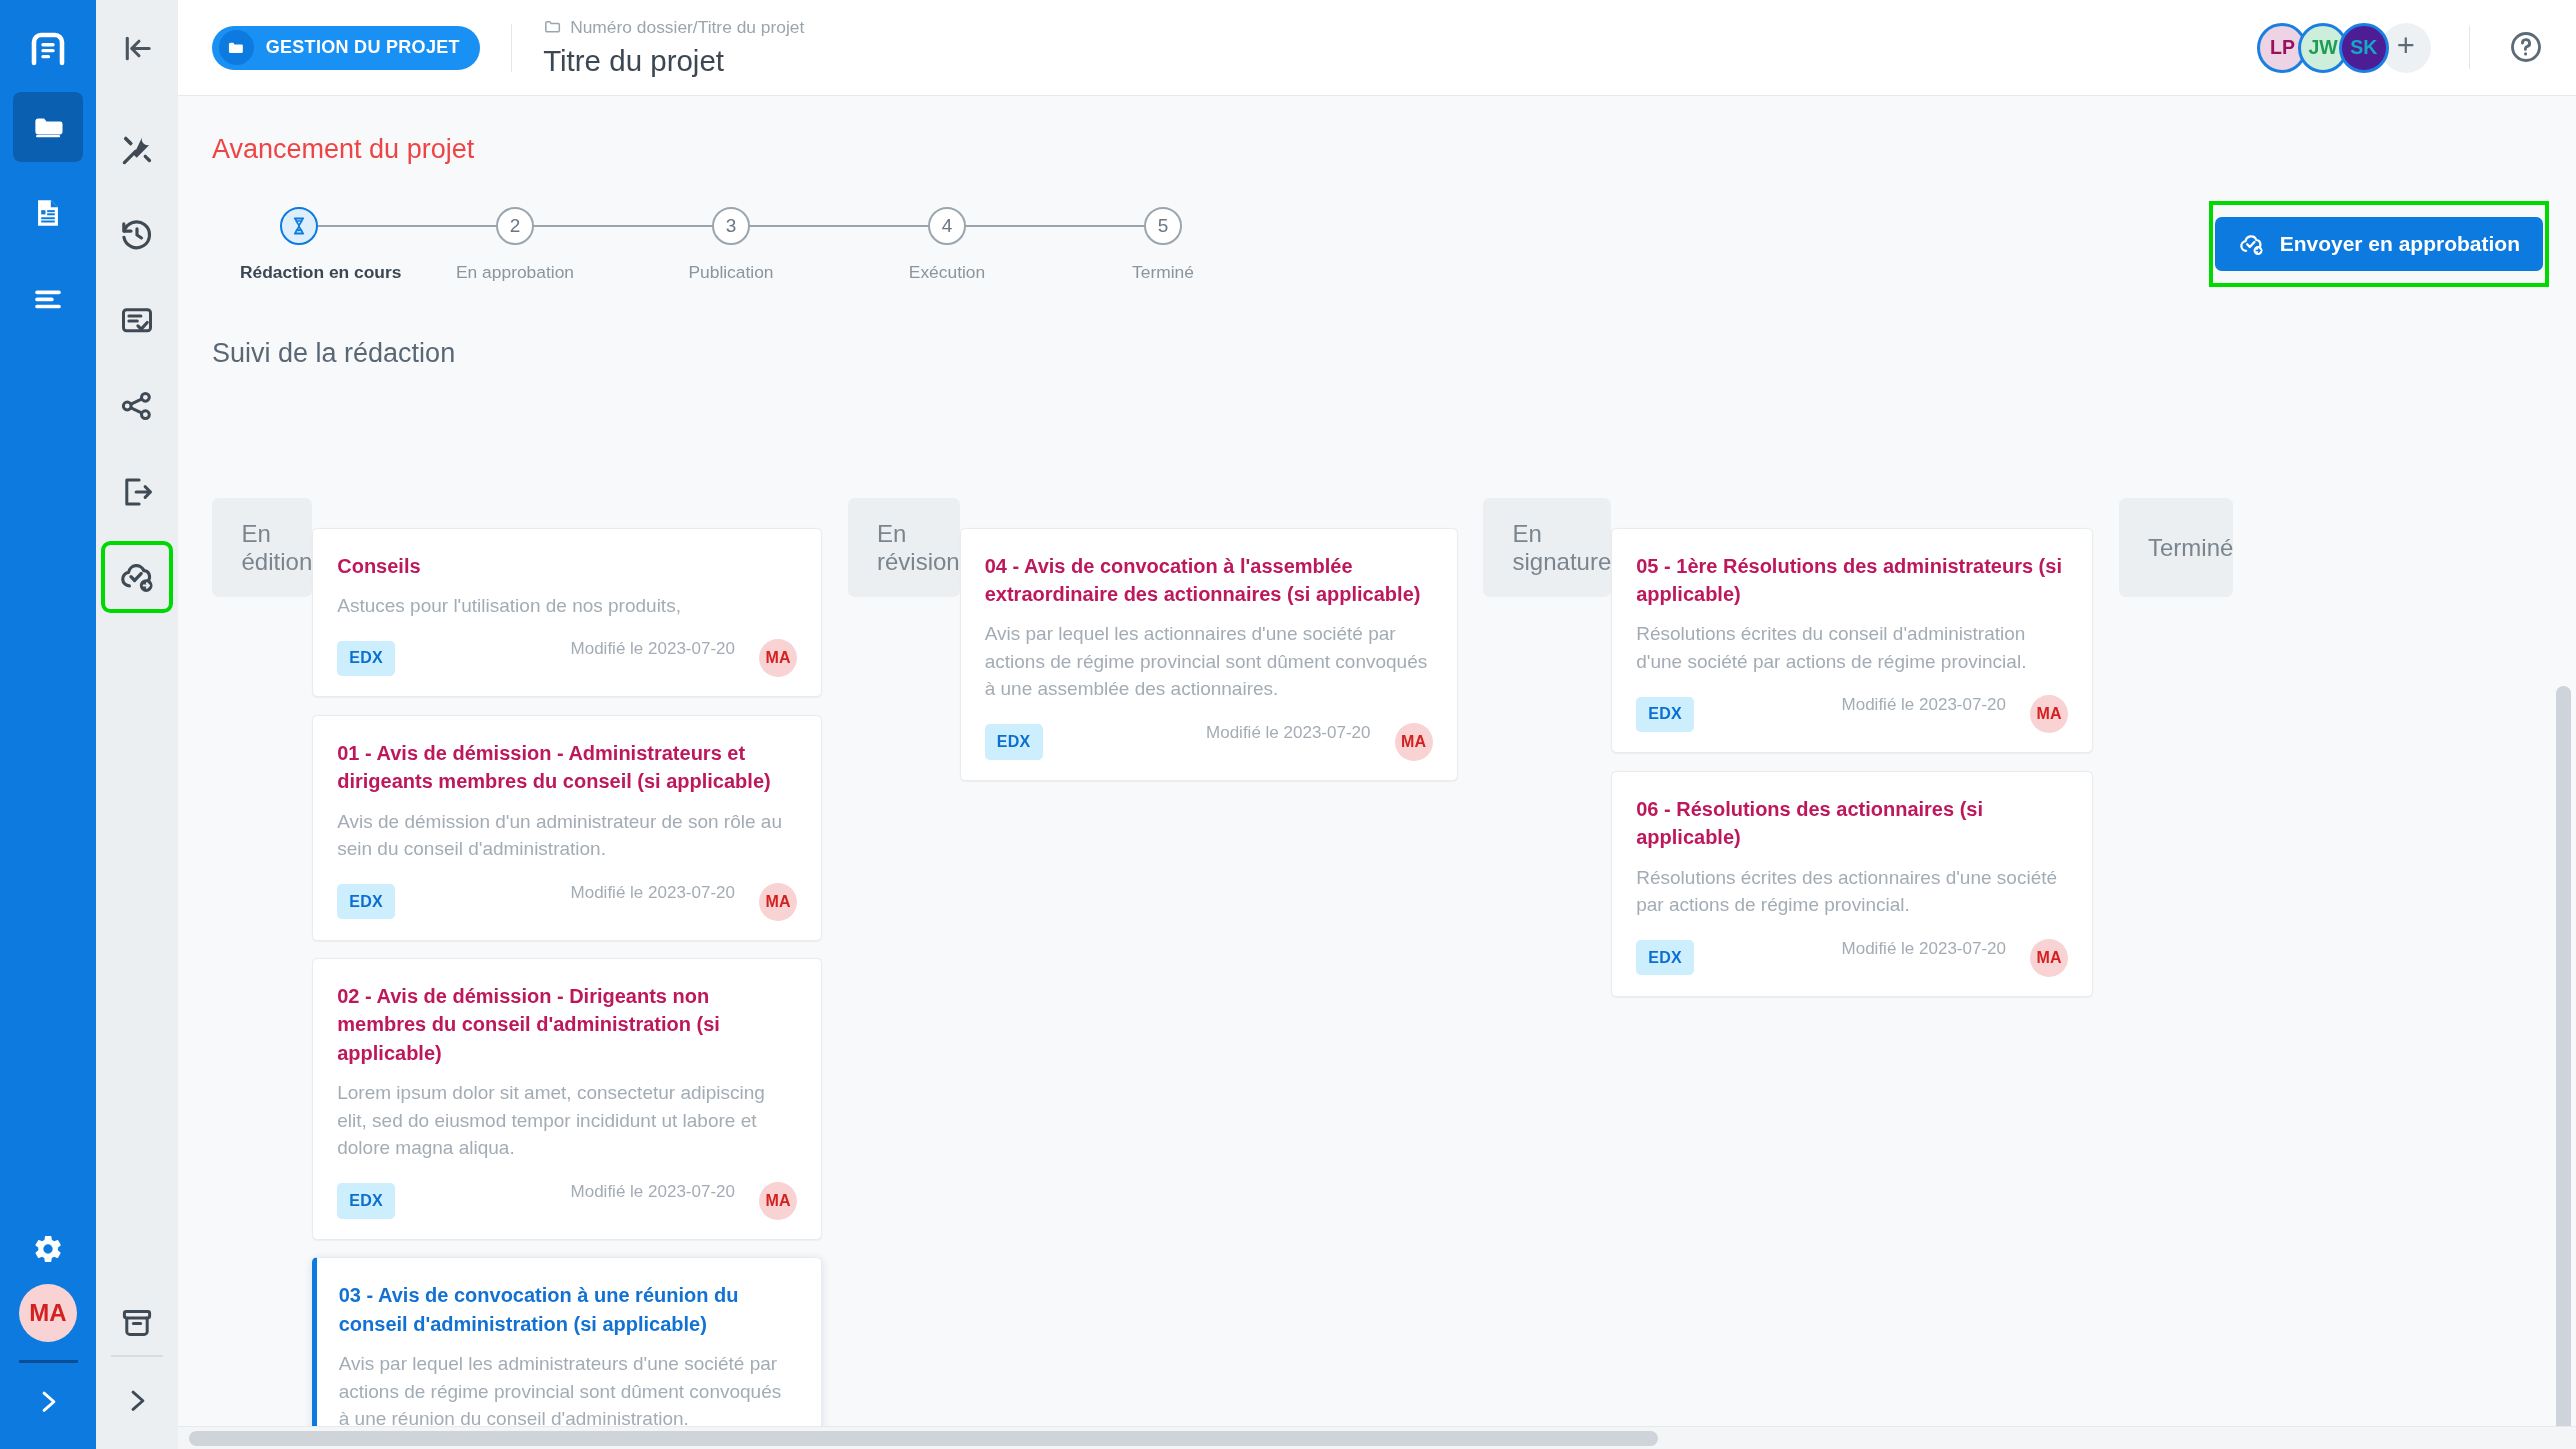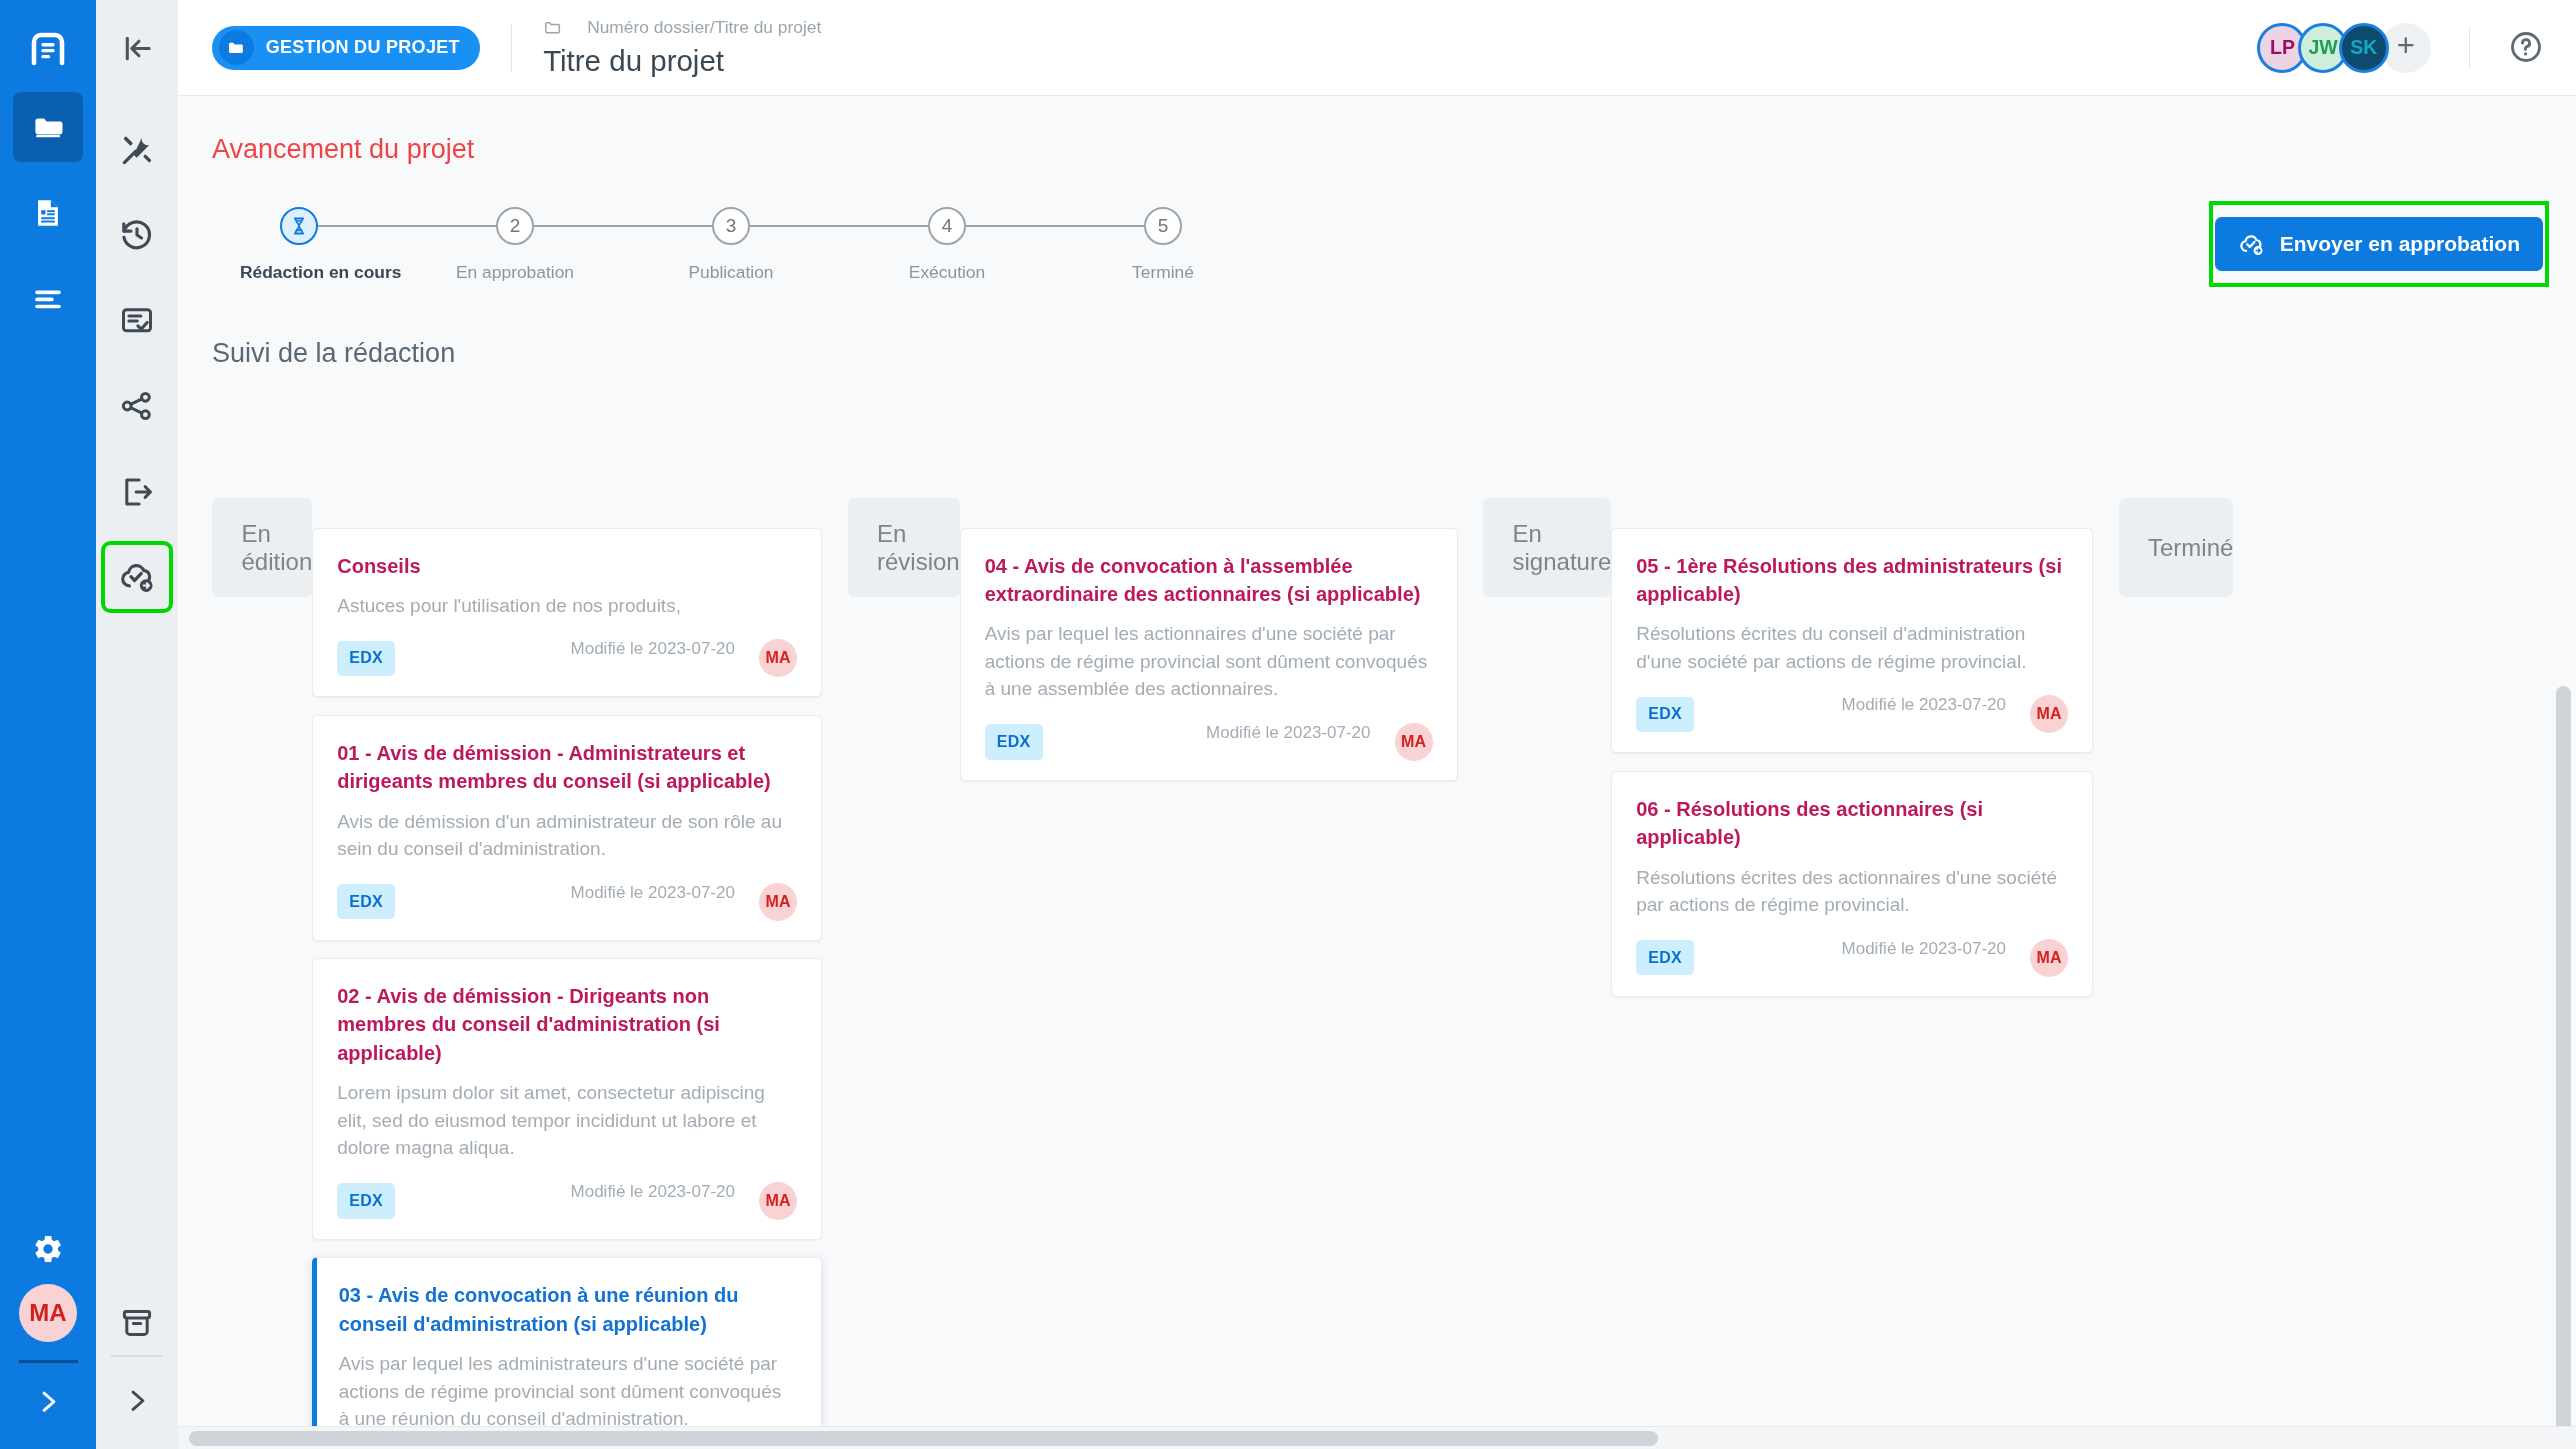--- a/index.html
+++ b/index.html
@@ -69,21 +69,21 @@
     background: #1890f4; color: #fff;
     display: flex; align-items: center; padding: 0 20px 0 6.7px;
     font-size: 18px; font-weight: 700; letter-spacing: 0.3px; white-space: nowrap;
   }
   #gestion-pill .pill-badge {
     width: 35px; height: 35px; border-radius: 50%; background: #0d7ae0;
     display: flex; align-items: center; justify-content: center; margin-right: 12px;
   }
   #header-sep { width: 1.3px; height: 48px; background: #e3e7eb; margin: 0 31px; }
   #breadcrumb-block { display: flex; flex-direction: column; justify-content: center; }
-  #breadcrumb { display: flex; align-items: flex-end; gap: 24px;
+  #breadcrumb { display: flex; align-items: flex-start; gap: 7px;
     color: #9aa5ad; font-size: 17.4px; }
   #project-title { font-size: 29.5px; color: #3b4752; margin-top: 6.7px; }
   #header-right { margin-left: auto; display: flex; align-items: center;
     padding-right: 32px; }
   .avatar-chip {
     width: 50px; height: 50px; border-radius: 50%;
     border: 3.4px solid #1a7fe0;
     display: flex; align-items: center; justify-content: center;
     font-size: 19.5px; font-weight: 600; margin-left: -9.4px; position: relative;
   }
@@ -345,21 +345,21 @@
     <div id="project-title">Titre du projet</div>
   </div>
 
   <div id="header-right">
     <div class="avatar-chip" style="background:#edd4e4;color:#9c0f5f;">
       <span>LP</span>
     </div>
     <div class="avatar-chip" style="background:#cdeeda;color:#1e9e52;">
       <span>JW</span>
     </div>
-    <div class="avatar-chip" style="background:#0c4a6e;color:#17a8c4;">
+    <div class="avatar-chip" style="background:#4c1d95;color:#17a8c4;">
       <span>SK</span>
     </div>
     <div id="add-member">+</div>
     <div id="header-sep2"></div>
     <div>
       <svg width="36" height="36" viewBox="0 0 24 24" fill="none">
         <circle cx="12" cy="12" r="9" stroke="#5d6b77" stroke-width="1.9"></circle>
         <path d="M9.6 9.4a2.4 2.4 0 1 1 3 2.4c-.7.25-1 .8-1 1.5v.3" stroke="#5d6b77" stroke-width="1.9" stroke-linecap="round"></path>
         <circle cx="11.7" cy="16.6" r="1.05" fill="#5d6b77"></circle>
       </svg>

